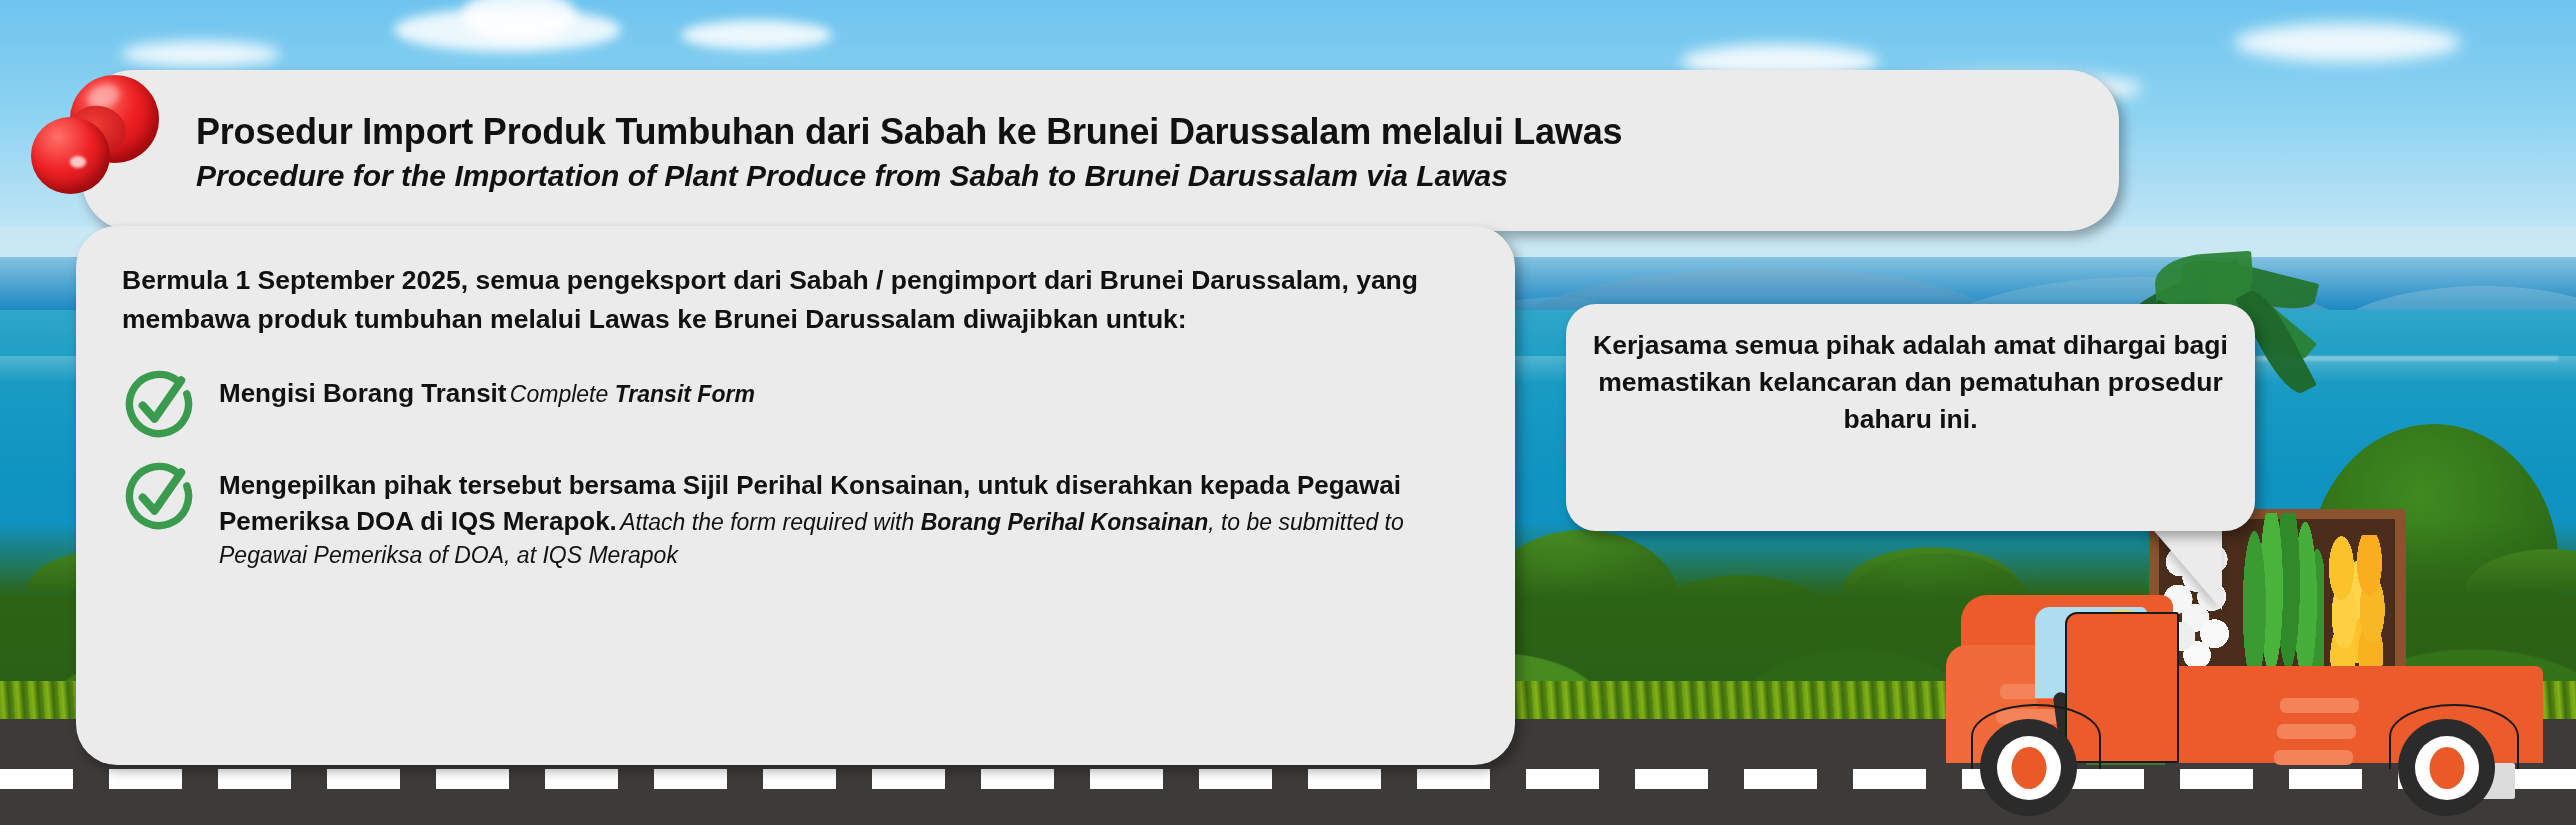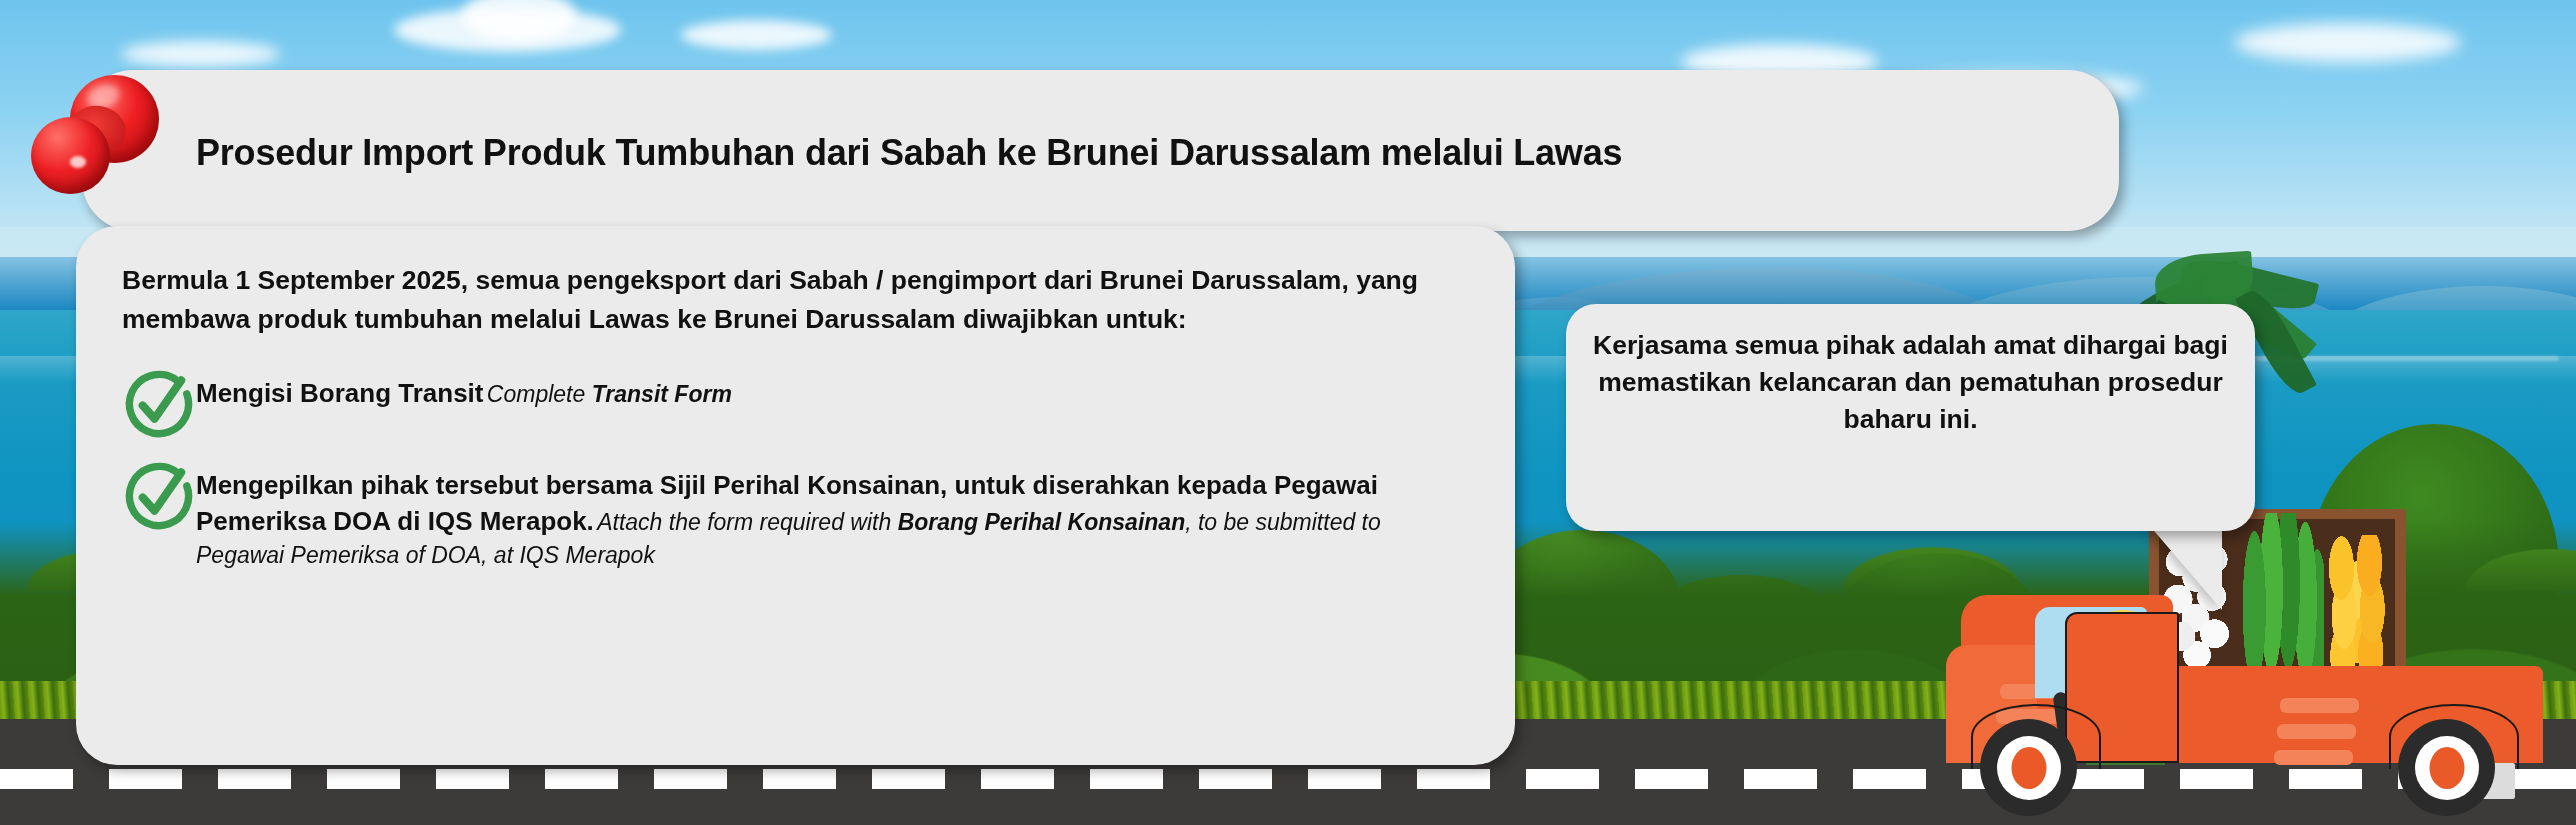--- a/index.html
+++ b/index.html
@@ -214,21 +214,21 @@
   .para b { font-weight:bold; }
   .para-ms { font-weight:600; }
   .para-en {
     font-style:italic; font-size:23.5px; line-height:1.5;
     text-align:justify; margin-top:24px; padding-right:16.7px;
   }
   .para-en b { font-weight:bold; font-style:italic; }
 
   .checklist { margin-top:35px; }
   .check-row {
-    display:flex; align-items:flex-start; margin-bottom:24px;
+    display:flex; align-items:flex-start; gap:23px; margin-bottom:24px;
   }
   .check-icon { flex:0 0 auto; width:74px; height:74px; margin-top:-6px; }
   .check-text { padding-top:3px; }
   .ct-ms {
     font-size:26px; font-weight:bold; color:#111; line-height:1.36;
   }
   .ct-en {
     font-size:23px; font-style:italic; color:#111; line-height:1.42; margin-top:3px;
   }
   .ct-en b { font-weight:bold; }
@@ -503,20 +503,21 @@
     <div class="wheel-hub"></div>
   </div>
   <div class="tk wheel w2">
     <div class="wheel-inner"></div>
     <div class="wheel-hub"></div>
   </div>
 </div>
 
 <div class="card" id="title-card">
   <div class="title-main">Prosedur Import Produk Tumbuhan dari Sabah ke Brunei Darussalam melalui Lawas</div>
+  <div class="title-sub">Procedure for the Importation of Plant Produce from Sabah to Brunei Darussalam via Lawas</div>
 </div>
 
 <div id="pushpin">
   <div class="pin-head-big"></div>
   <div class="pin-neck"></div>
   <div class="pin-head-small"></div>
 </div>
 
 <div class="card" id="body-card">
 

